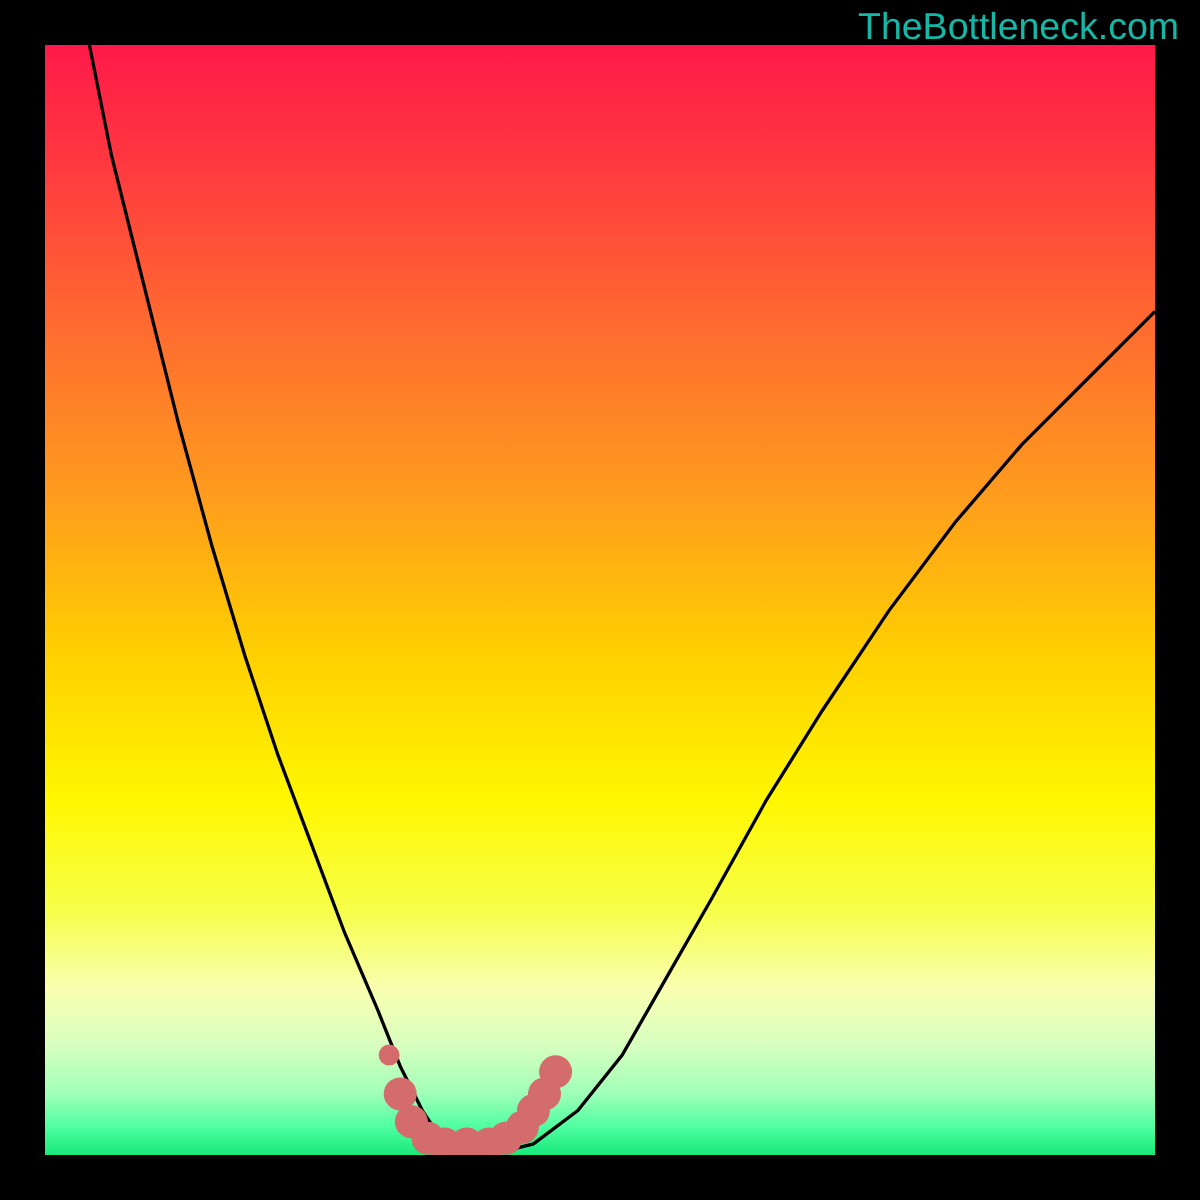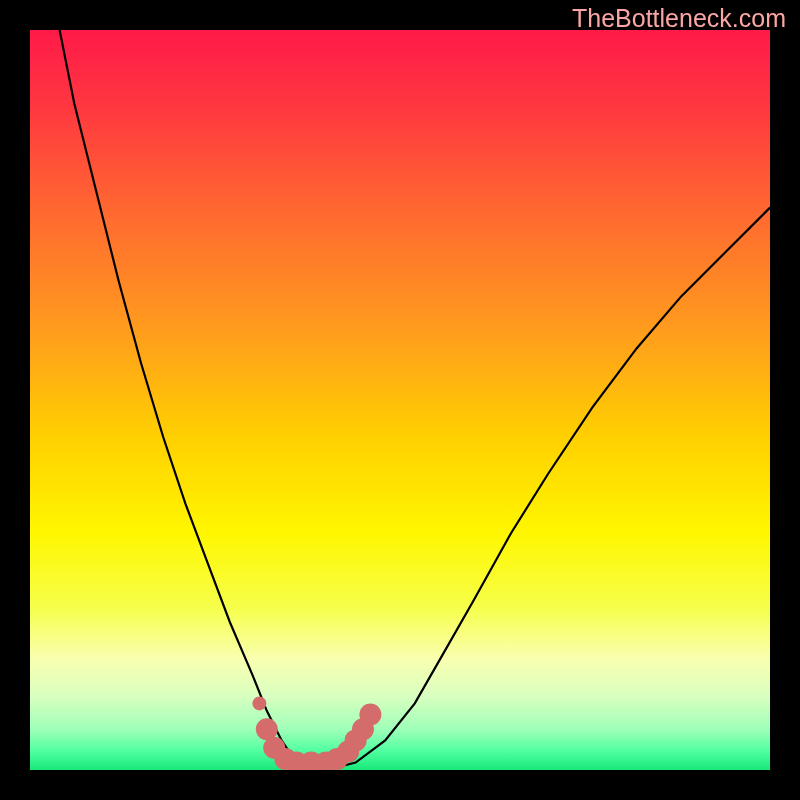--- a/index.html
+++ b/index.html
@@ -16,21 +16,21 @@
     top: 0;
     left: 0;
     width: 800px;
     height: 800px;
     background: #000;
   }
   .watermark {
     position: absolute;
     top: 4px;
     right: 14px;
-    color: #fca5a5;
+    color: #14b8a6;
     font-size: 25px;
     font-weight: 500;
     letter-spacing: 0px;
     z-index: 50;
   }
   .plot-area {
     position: absolute;
     left: 30px;
     top: 30px;
     width: 740px;

